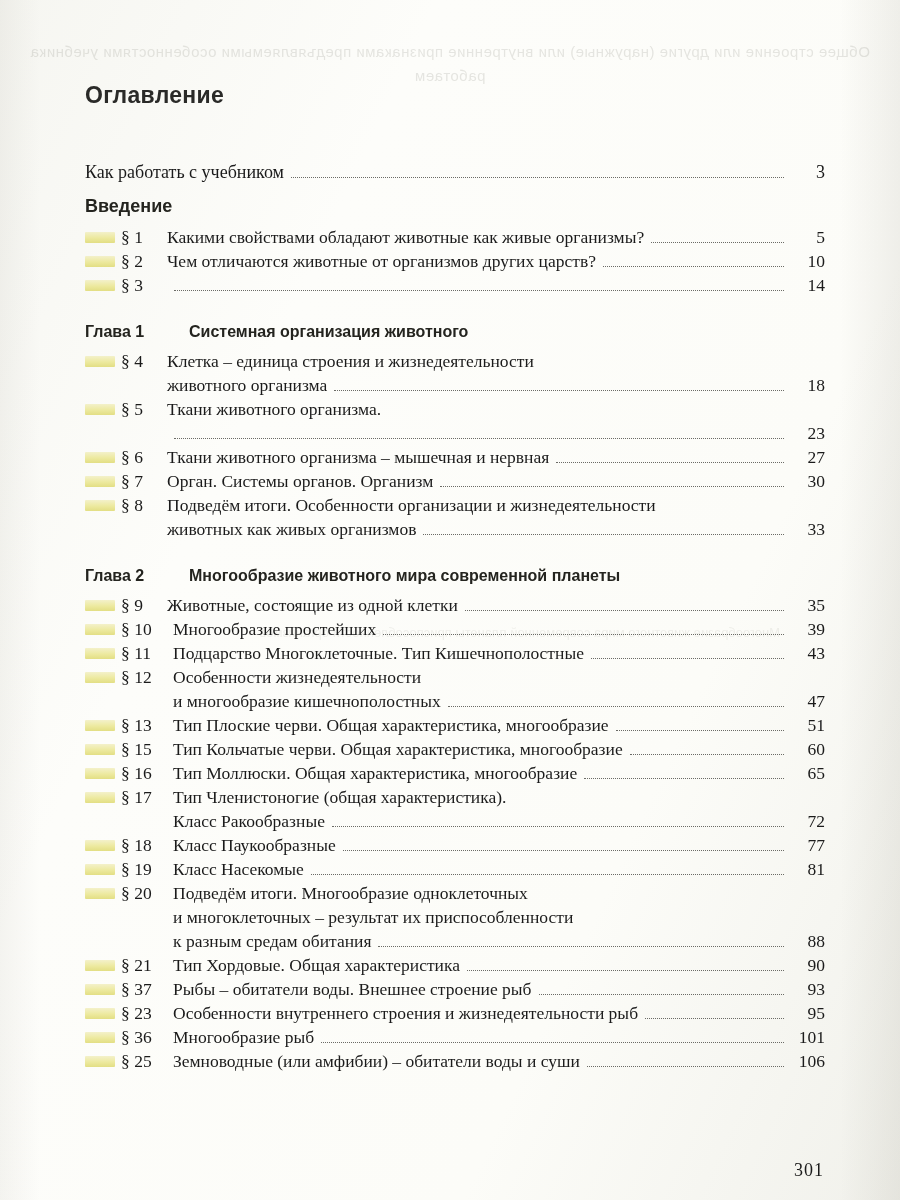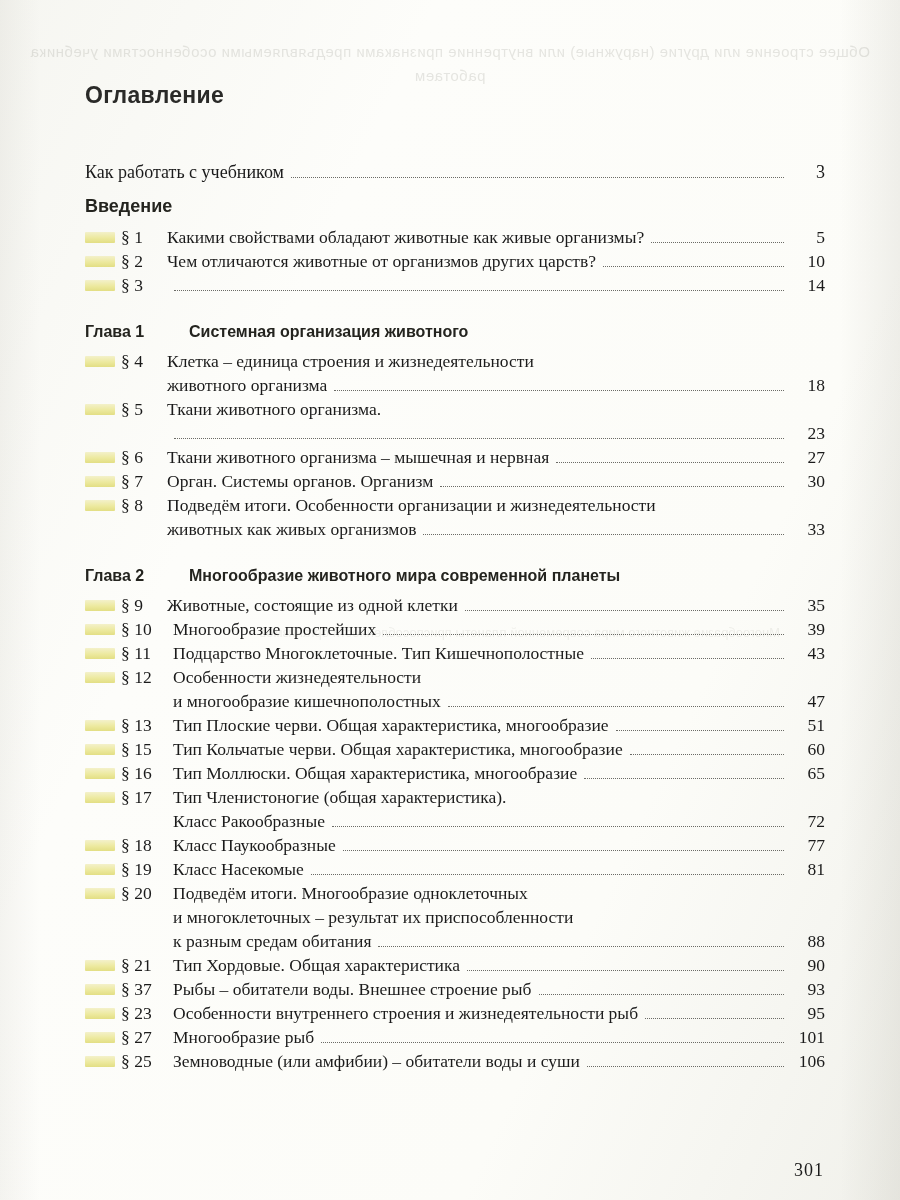--- a/index.html
+++ b/index.html
@@ -388,21 +388,21 @@
         </div>
         <div class="row">
           <span class="mark"></span>
           <span class="num wide">§ 23</span>
           <span class="txt">Особенности внутреннего строения и жизнедеятельности рыб</span>
           <span class="dots"></span>
           <span class="pg">95</span>
         </div>
         <div class="row">
           <span class="mark"></span>
-          <span class="num wide">§ 27</span>
+          <span class="num wide">§ 36</span>
           <span class="txt">Многообразие рыб</span>
           <span class="dots"></span>
           <span class="pg">101</span>
         </div>
         <div class="row">
           <span class="mark"></span>
           <span class="num wide">§ 25</span>
           <span class="txt">Земноводные (или амфибии) – обитатели воды и суши</span>
           <span class="dots"></span>
           <span class="pg">106</span>

